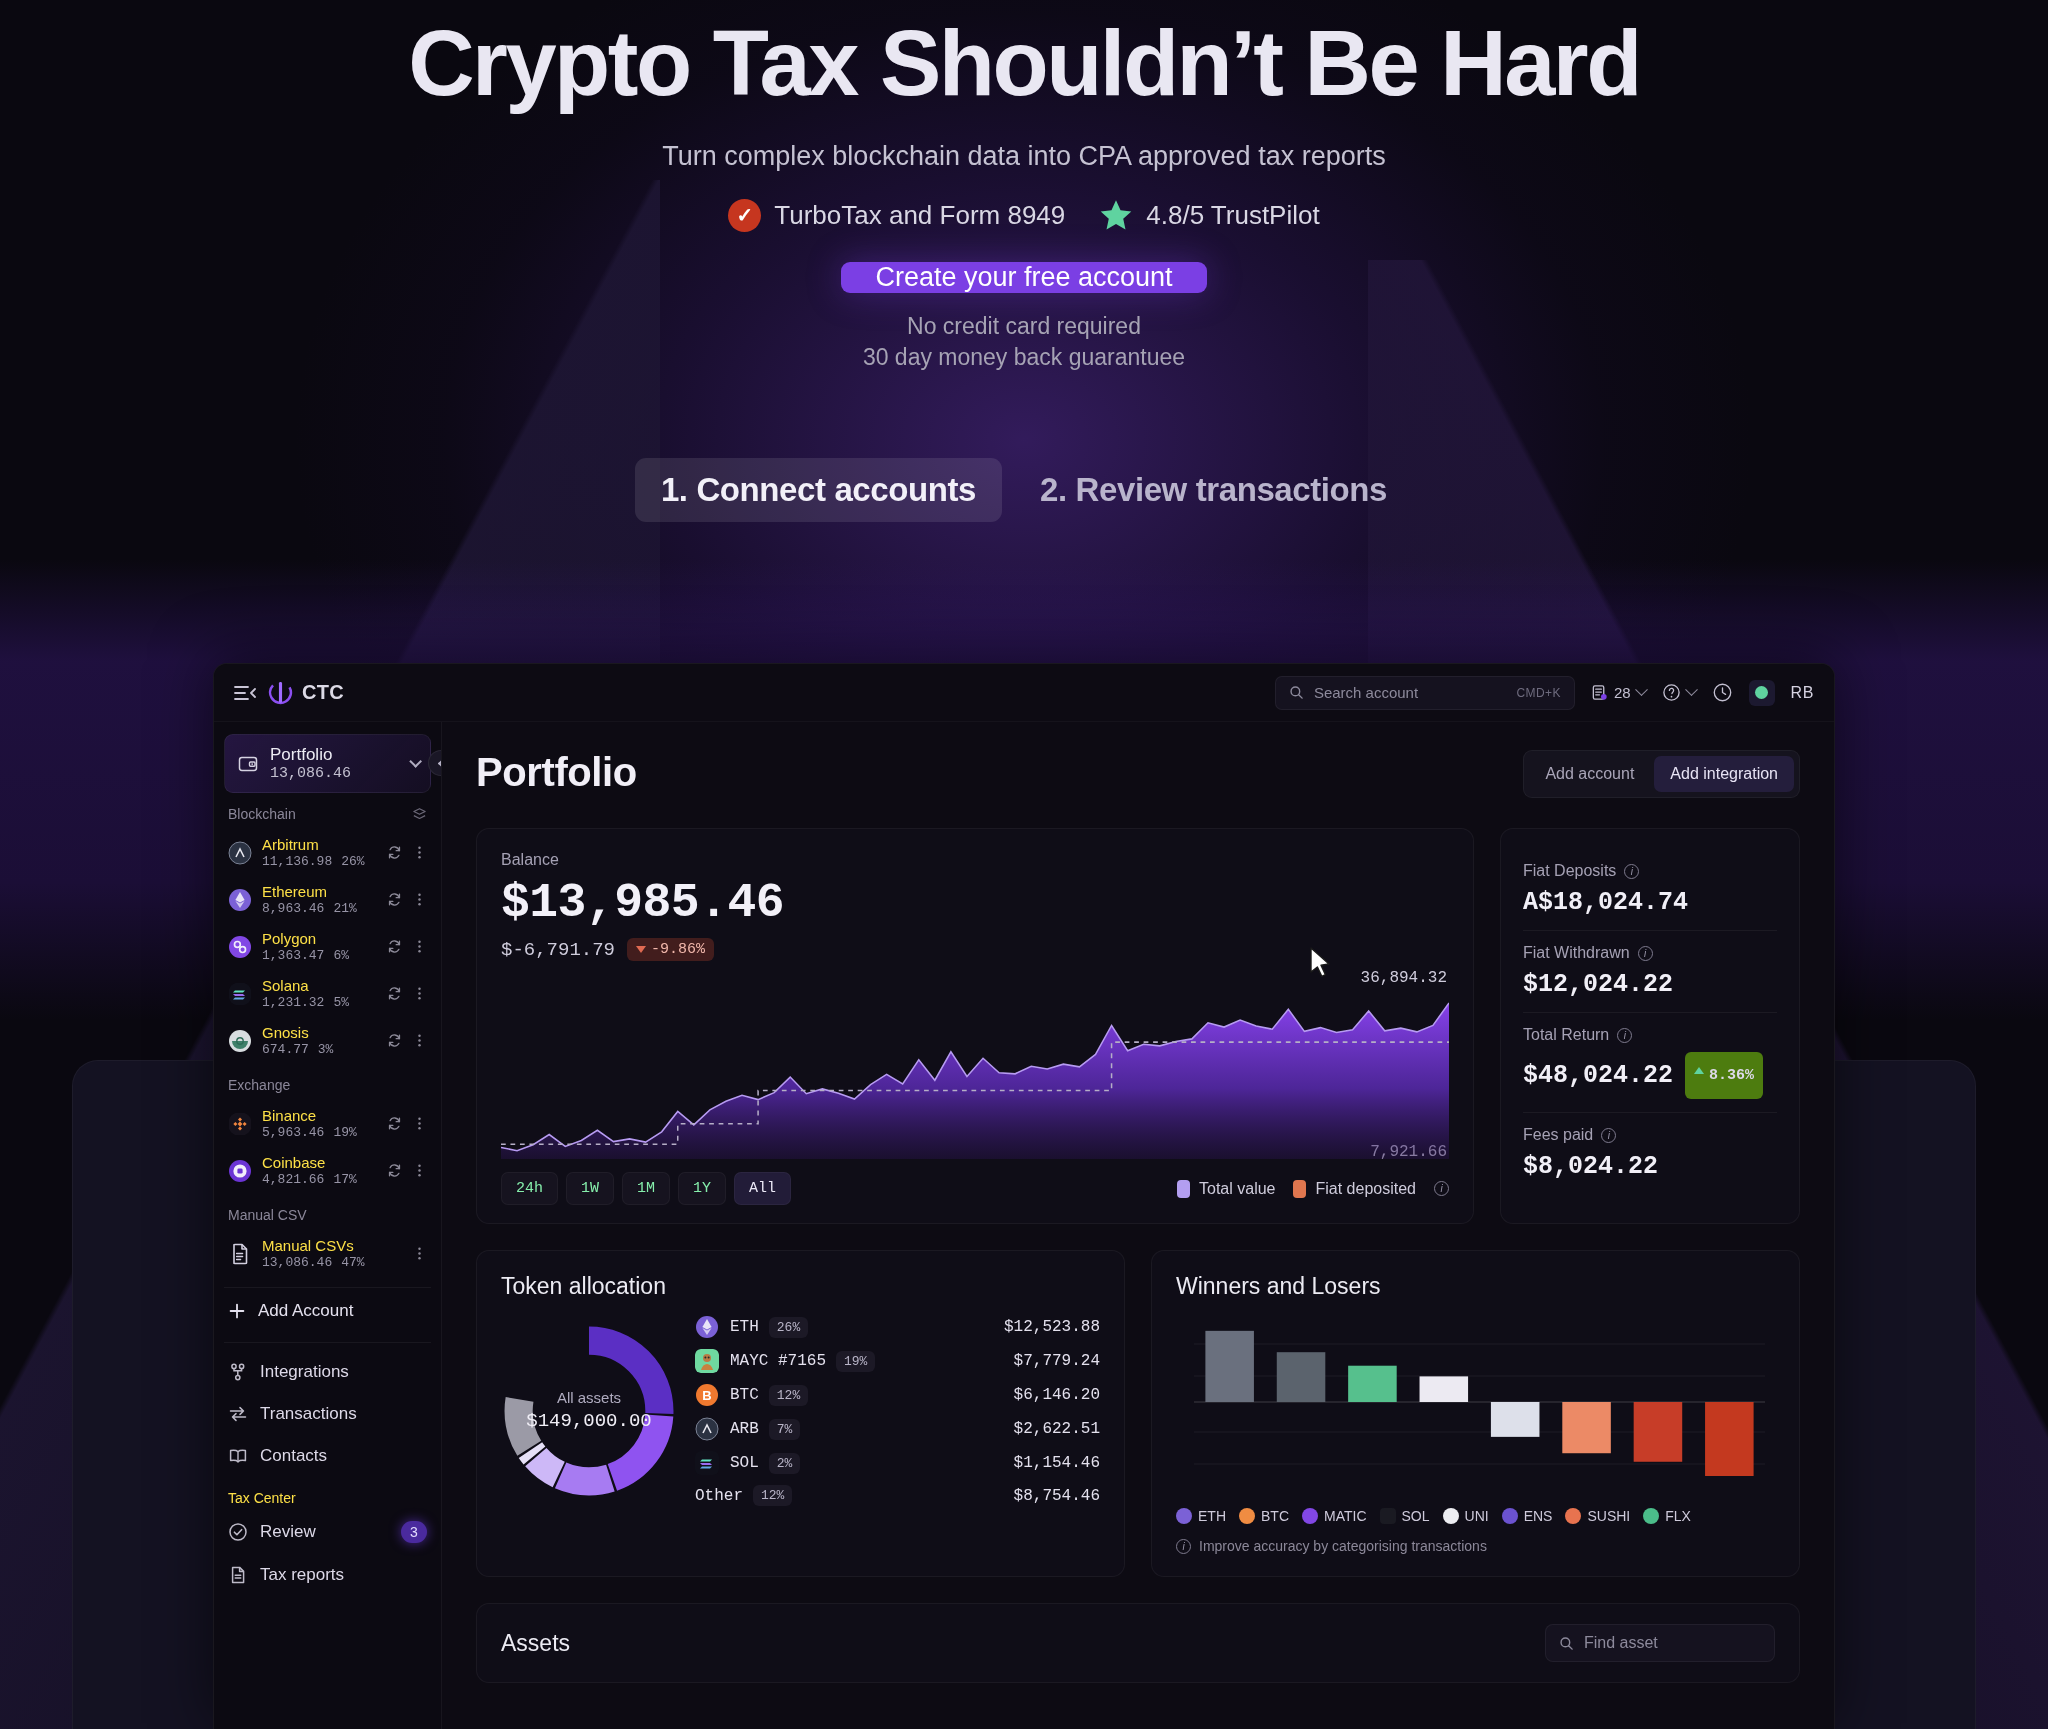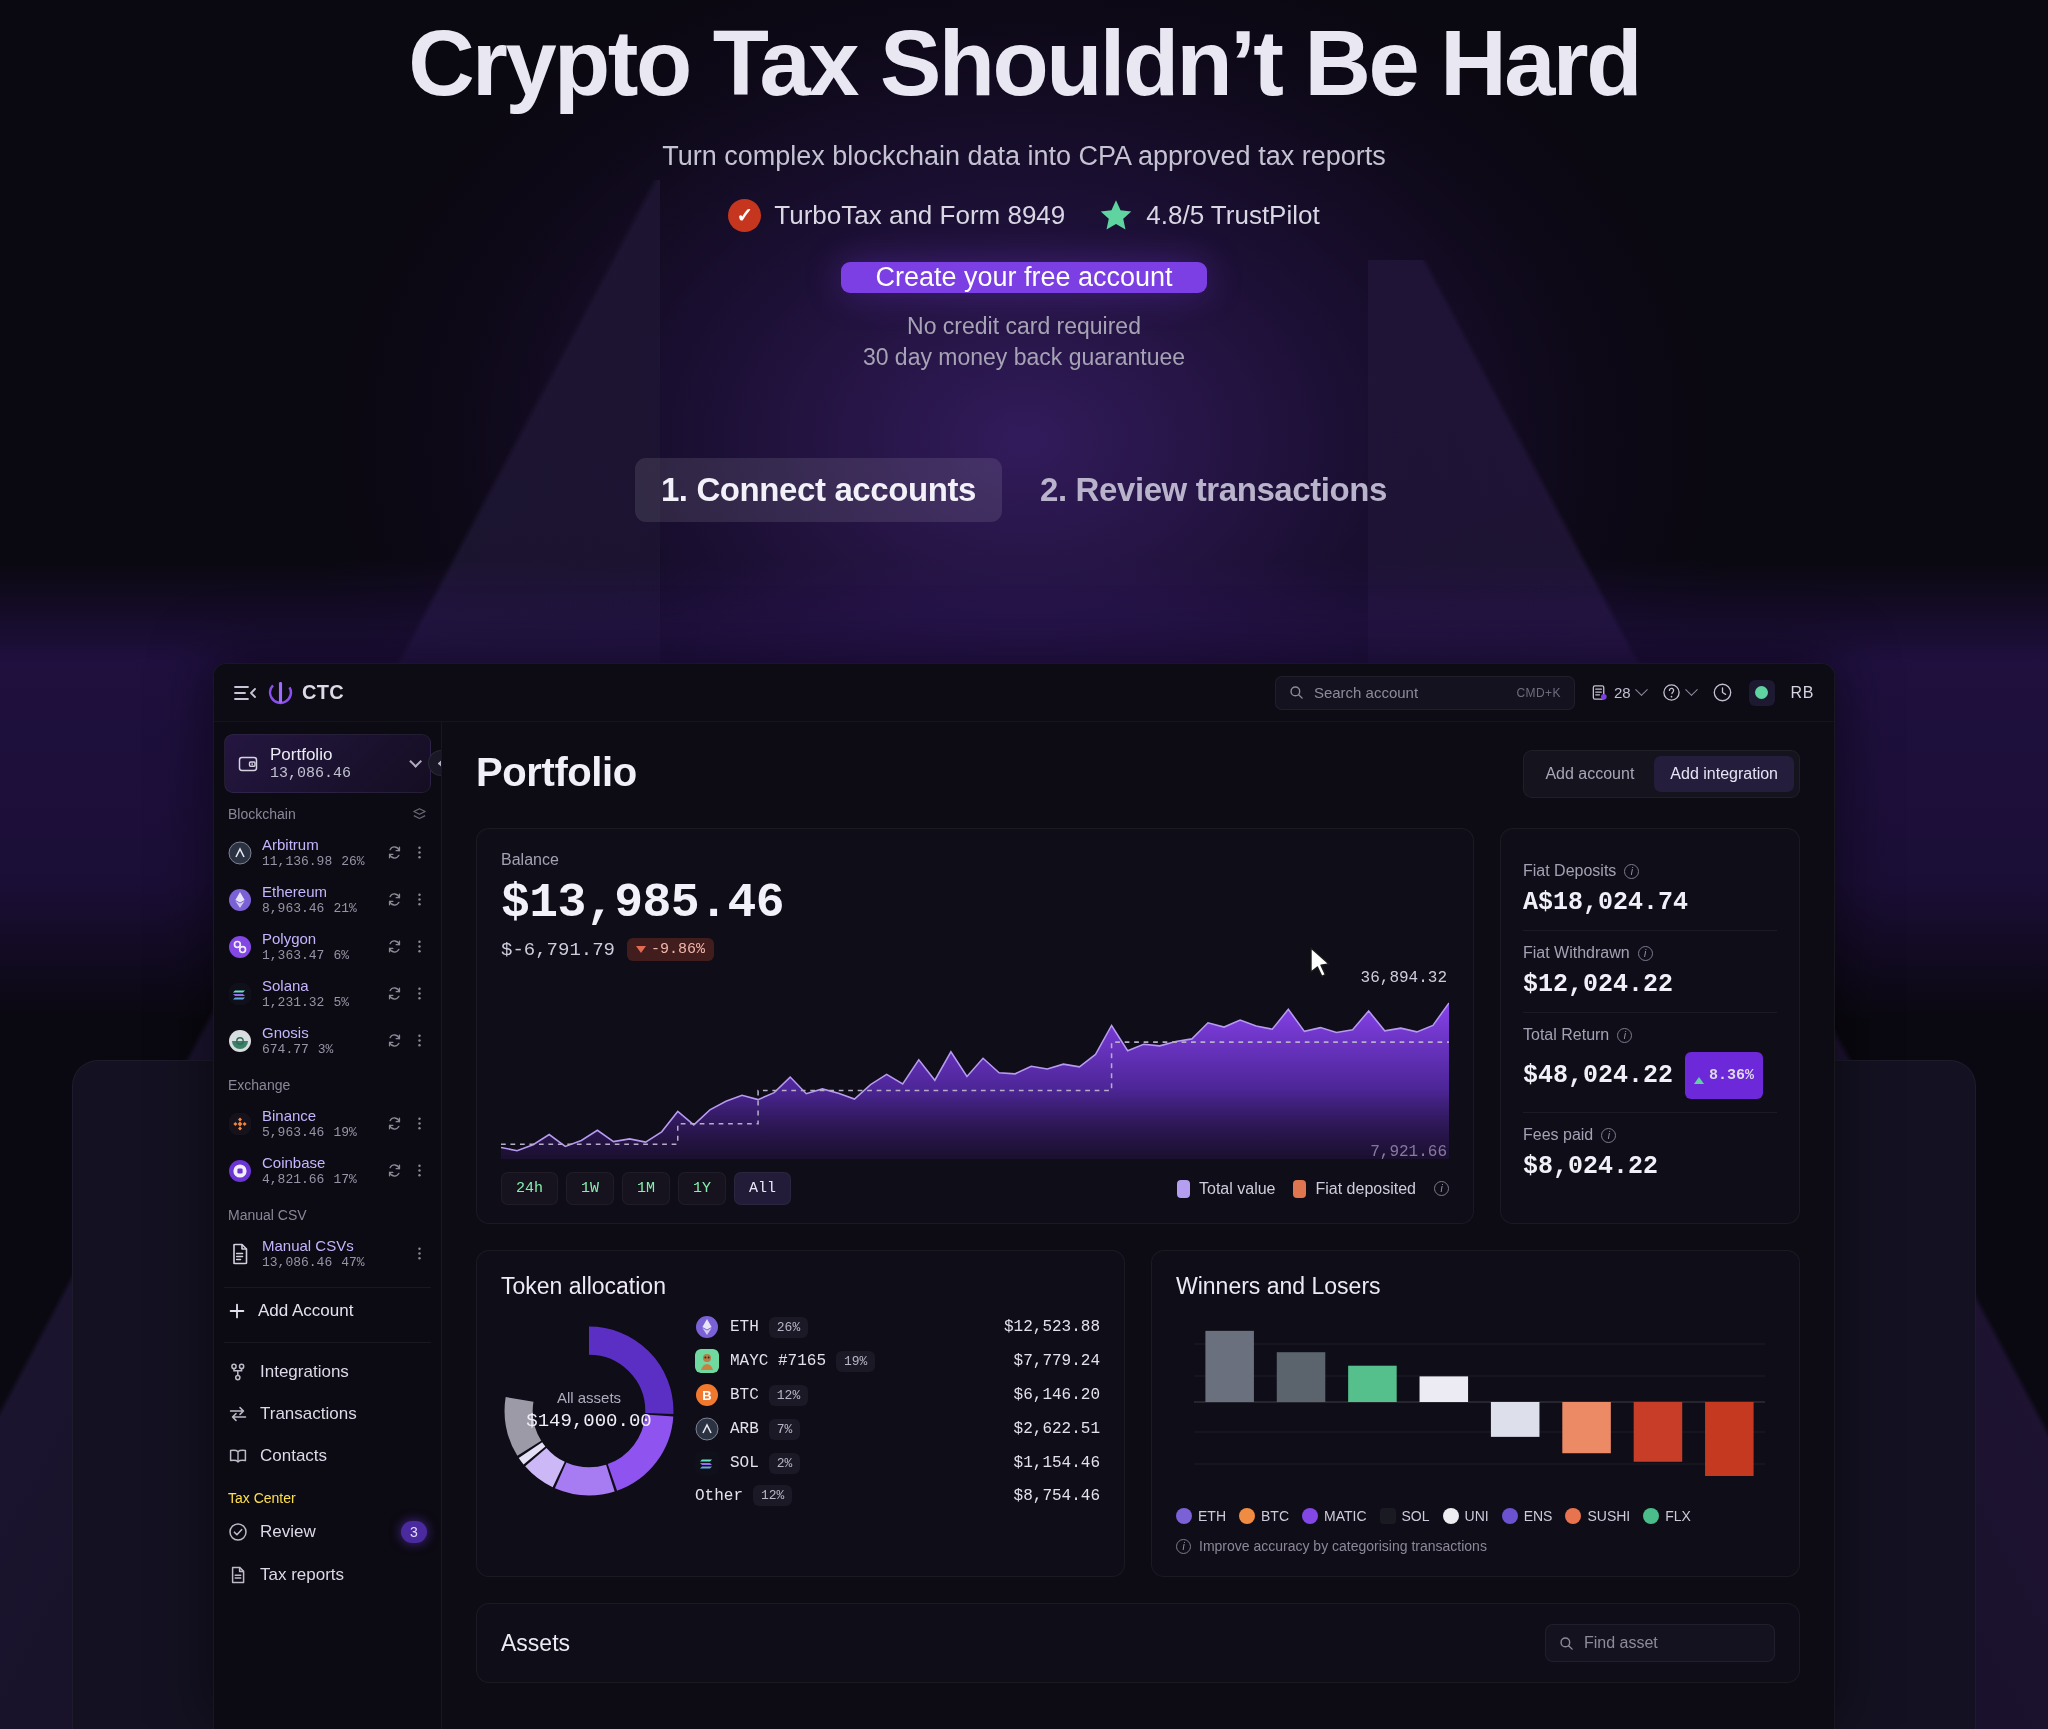--- a/index.html
+++ b/index.html
@@ -140,21 +140,21 @@
   #portfolio-amt  { font-size:15px; color:#c3c0d0; font-family:"Liberation Mono", monospace; }
   #pf-chev { margin-left:auto; width:9px; height:9px; border-right:2px solid #b0acc0; border-bottom:2px solid #b0acc0; transform:rotate(45deg) translateY(-3px); }
   #acct-scroll { padding:0 10px; }
   .grp-head { display:flex; align-items:center; padding:13px 4px 7px; }
   .grp-title { font-size:14px; color:#8b8799; }
   .grp-ico { margin-left:auto; width:15px; height:15px; opacity:.75; cursor:pointer; }
   .acct {
     display:flex; align-items:center; gap:10px; padding:7px 4px; border-radius:7px; cursor:pointer;
   }
   .acct-ico { width:24px; height:24px; border-radius:50%; flex-shrink:0; }
-  .acct-name { font-size:15px; color:#c4b5fd; line-height:1.2; }
+  .acct-name { font-size:15px; color:#fde047; line-height:1.2; }
   .acct-meta { font-size:13px; color:#9794a6; font-family:"Liberation Mono", monospace; }
   .acct-meta b { font-weight:400; margin-left:9px; }
   .acct-actions { margin-left:auto; display:flex; align-items:center; gap:10px; }
   .ico-sync, .ico-dots { width:15px; height:15px; opacity:.7; cursor:pointer; }
   #add-account {
     margin:10px 10px 0; padding:13px 4px; display:flex; align-items:center; gap:12px;
     border-top:1px solid rgba(255,255,255,0.055); cursor:pointer;
   }
   #add-account span.lbl { font-size:17px; color:#e4e1ee; font-weight:500; }
   .nav-item {
@@ -217,21 +217,21 @@
   .rbtn.active { background:#221c38; color:#ece9f7; }
   #chart-legend { margin-left:auto; display:flex; align-items:center; gap:18px; font-size:16px; color:#cfccdc; }
   .lg { display:flex; align-items:center; gap:9px; }
   .lg-sw { width:13px; height:18px; border-radius:4px; }
 
   #stats-card { width:300px; padding:20px 22px; display:flex; flex-direction:column; }
   .stat { padding:13px 0; }
   .stat + .stat { border-top:1px solid rgba(255,255,255,0.055); }
   .stat-lbl { display:flex; align-items:center; gap:8px; font-size:16px; color:#a5a1b4; }
   .stat-val { font-size:25px; font-weight:600; margin-top:8px; font-family:"Liberation Mono", monospace; color:#f1eff7; display:flex; align-items:center; gap:12px; }
-  .stat-pct { font-size:15px; background:#6d28d9; color:#dcd9e8; padding:15px 9px; border-radius:6px; display:flex; align-items:flex-end; gap:5px; }
+  .stat-pct { font-size:15px; background:#4d7c0f; color:#dcd9e8; padding:15px 9px; border-radius:6px; display:flex; align-items:flex-start; gap:5px; }
   .info-i { width:15px; height:15px; border-radius:50%; border:1.4px solid #7e7a8e; color:#9c98ac; font-size:10px; display:flex; align-items:center; justify-content:center; font-style:italic; cursor:pointer; }
 
   #row2 { display:flex; gap:26px; margin-top:26px; }
   #alloc-card { flex:1; padding:22px 24px; }
   #wl-card { flex:1; padding:22px 24px; }
   .card-title { font-size:23px; font-weight:500; color:#ecebf3; }
   #alloc-body { display:flex; align-items:center; gap:18px; margin-top:10px; }
   #donut-wrap { position:relative; width:176px; height:176px; flex-shrink:0; }
   #donut-center { position:absolute; inset:0; display:flex; flex-direction:column; align-items:center; justify-content:center; }
   #donut-lbl { font-size:15px; color:#b0acc0; }

